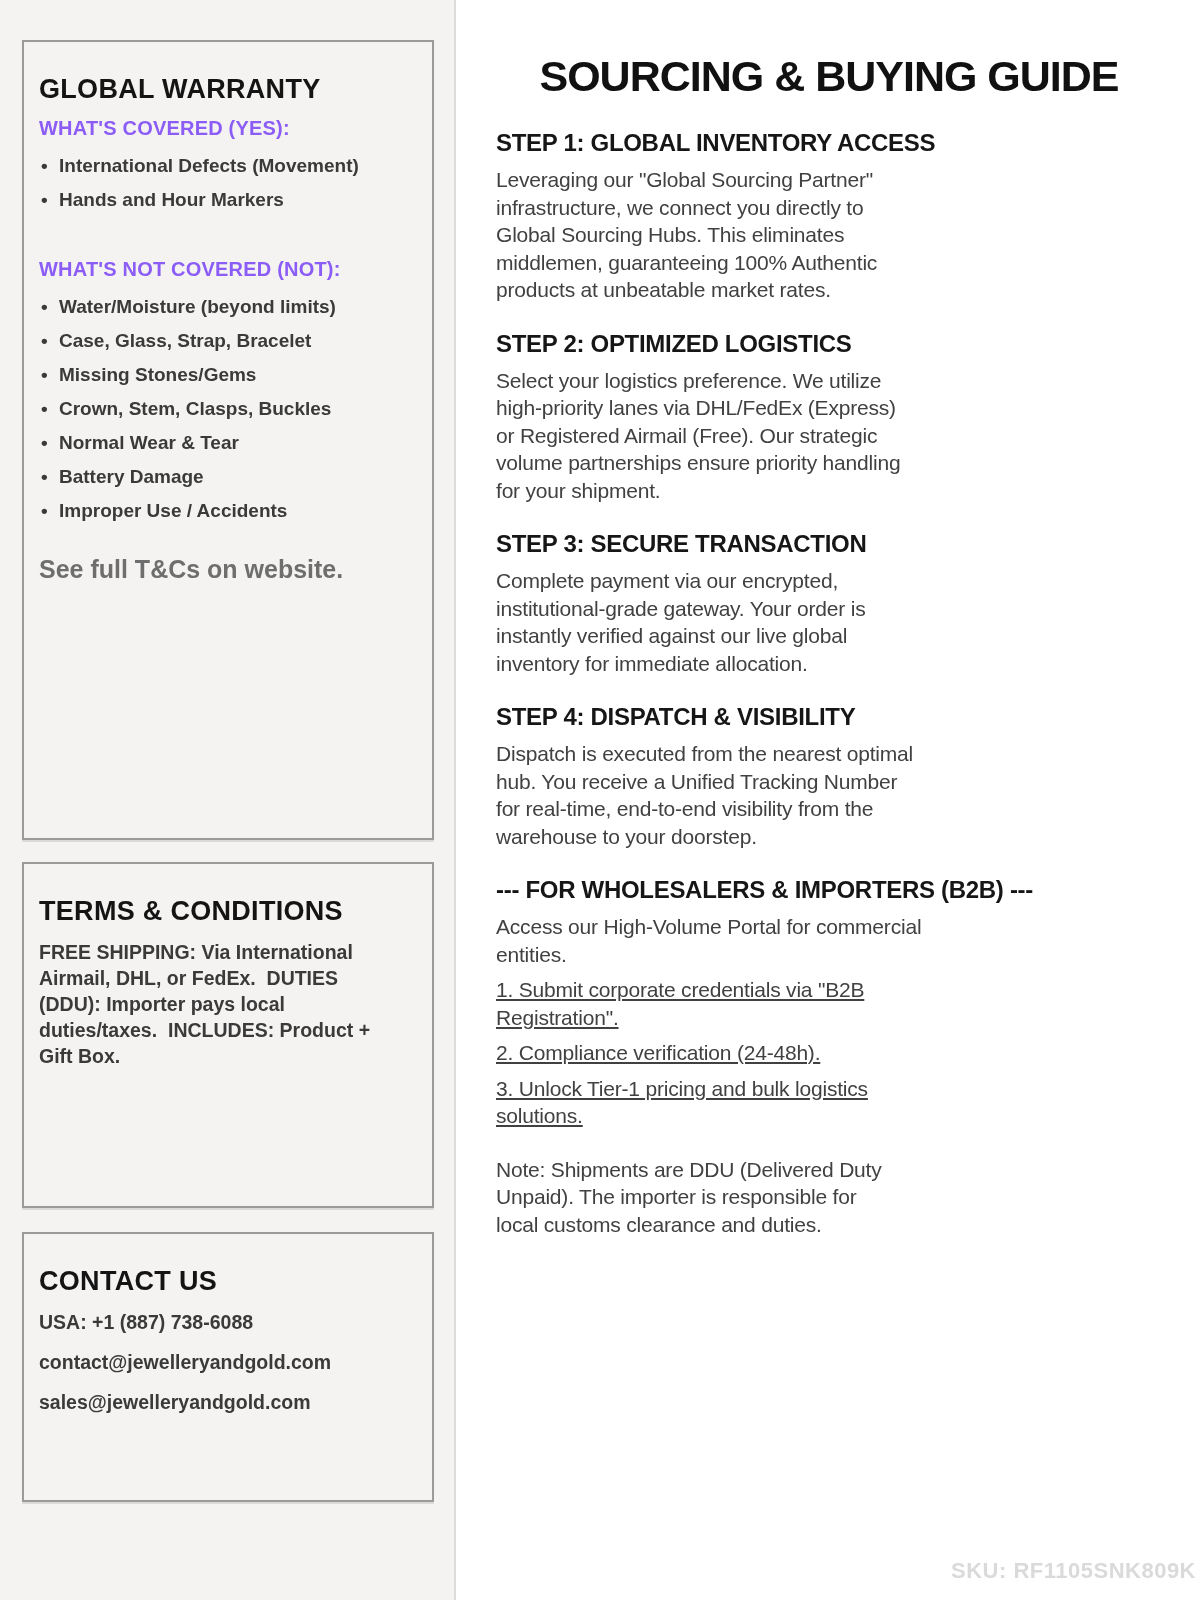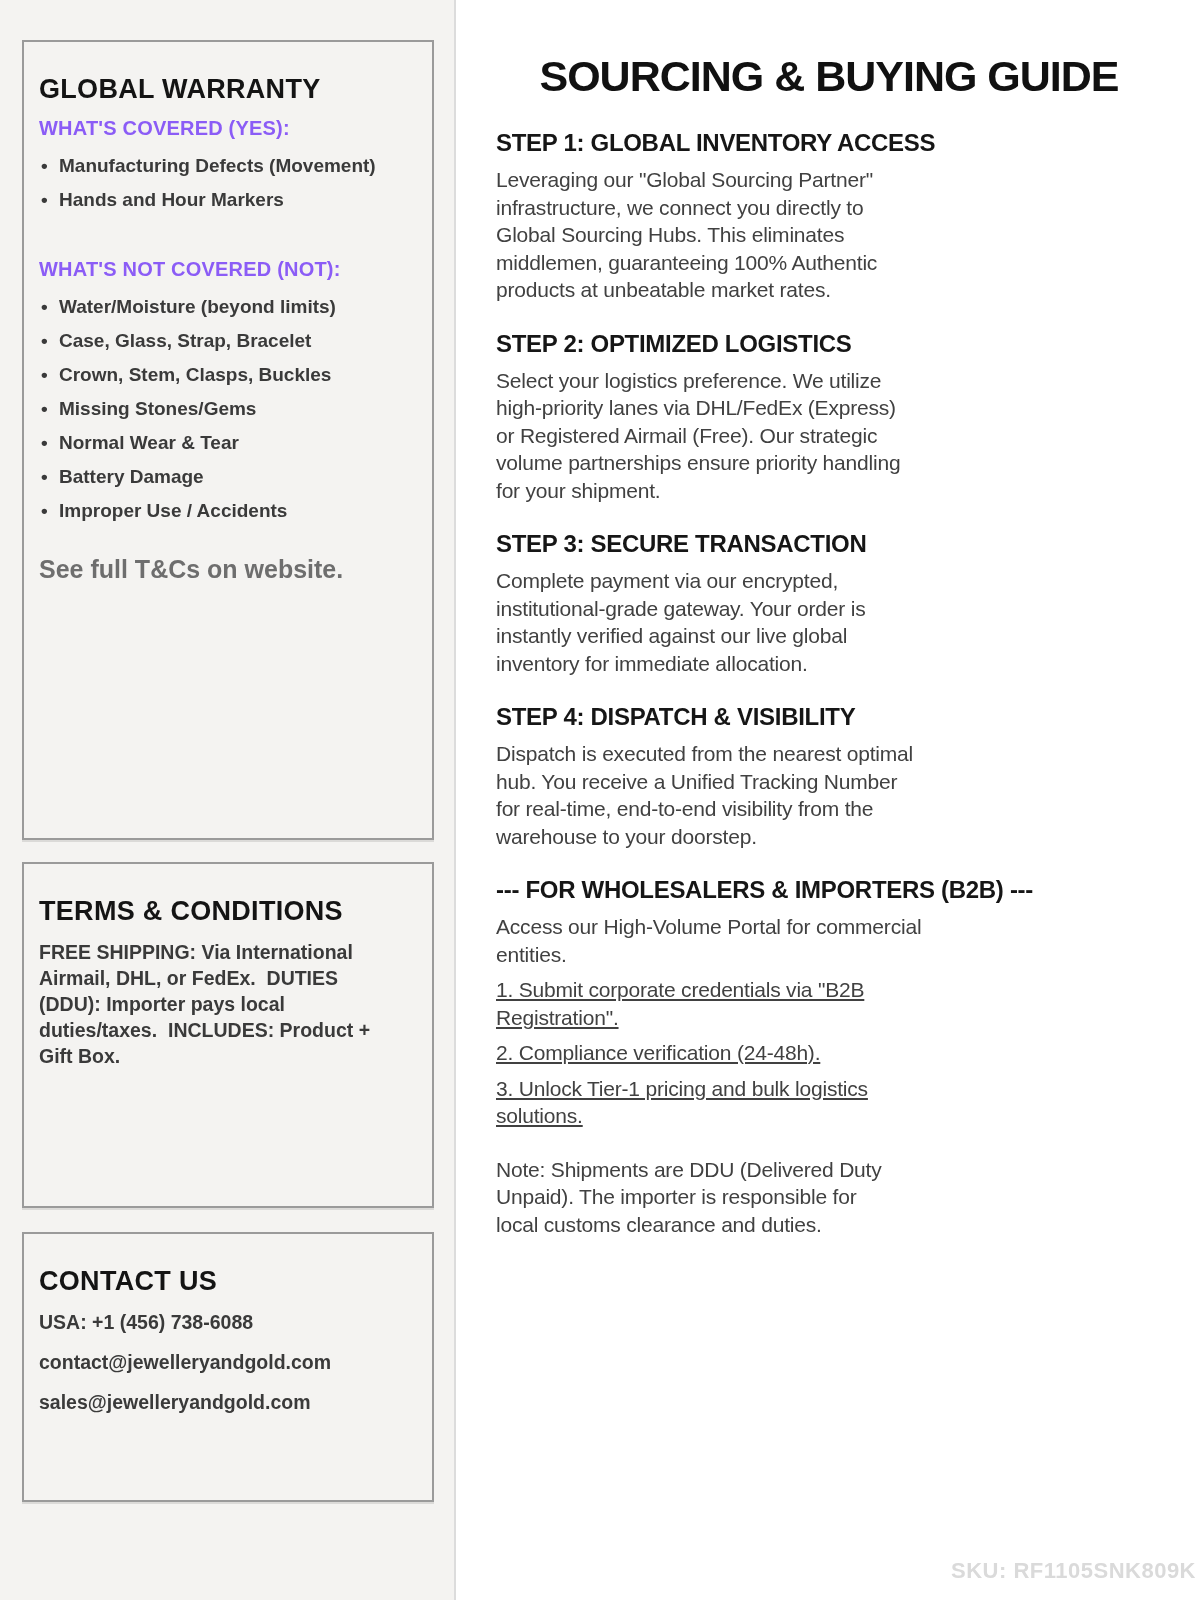--- a/index.html
+++ b/index.html
@@ -101,48 +101,48 @@
 </style>
 </head>
 <body>
 
 <div class="sidebar">
 
   <div class="panel panel-warranty">
     <div class="panel-title">GLOBAL WARRANTY</div>
     <div class="sub-head">WHAT'S COVERED (YES):</div>
     <ul class="bullets">
-      <li>Manufacturing Defects (Movement)</li>
+      <li>International Defects (Movement)</li>
       <li>Hands and Hour Markers</li>
     </ul>
     <div class="sub-head second">WHAT'S NOT COVERED (NOT):</div>
     <ul class="bullets">
       <li>Water/Moisture (beyond limits)</li>
       <li>Case, Glass, Strap, Bracelet</li>
+      <li>Missing Stones/Gems</li>
       <li>Crown, Stem, Clasps, Buckles</li>
-      <li>Missing Stones/Gems</li>
       <li>Normal Wear &amp; Tear</li>
       <li>Battery Damage</li>
       <li>Improper Use / Accidents</li>
     </ul>
     <div class="footnote">See full T&amp;Cs on website.</div>
   </div>
 
   <div class="panel panel-terms">
     <div class="panel-title">TERMS &amp; CONDITIONS</div>
     <div class="panel-body">FREE SHIPPING: Via International
 Airmail, DHL, or FedEx.  DUTIES
 (DDU): Importer pays local
 duties/taxes.  INCLUDES: Product +
 Gift Box.</div>
   </div>
 
   <div class="panel panel-contact">
     <div class="panel-title">CONTACT US</div>
-    <div class="contact-line">USA: +1 (456) 738-6088</div>
+    <div class="contact-line">USA: +1 (887) 738-6088</div>
     <div class="contact-line">contact@jewelleryandgold.com</div>
     <div class="contact-line">sales@jewelleryandgold.com</div>
   </div>
 
 </div>
 
 <div class="main">
   <div class="main-title">SOURCING &amp; BUYING GUIDE</div>
 
   <div class="content">

